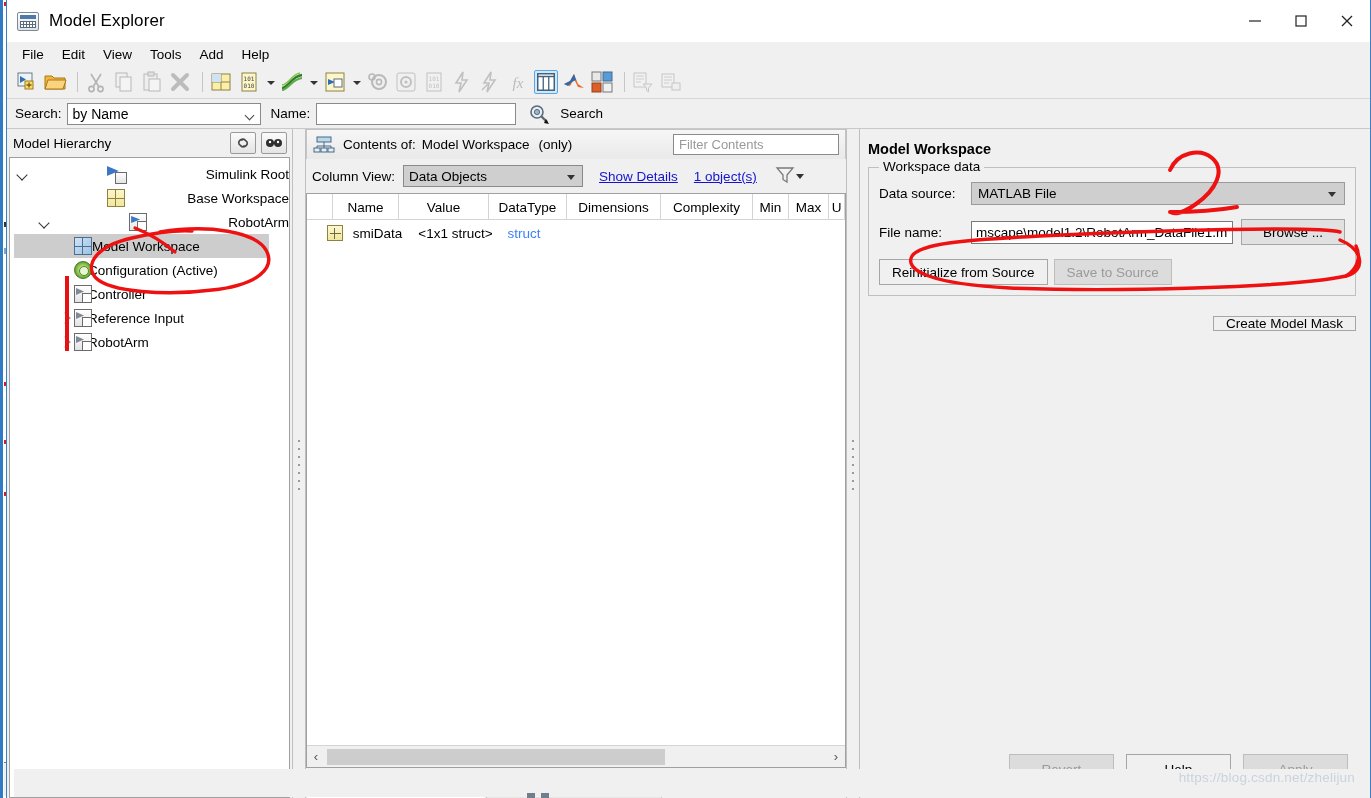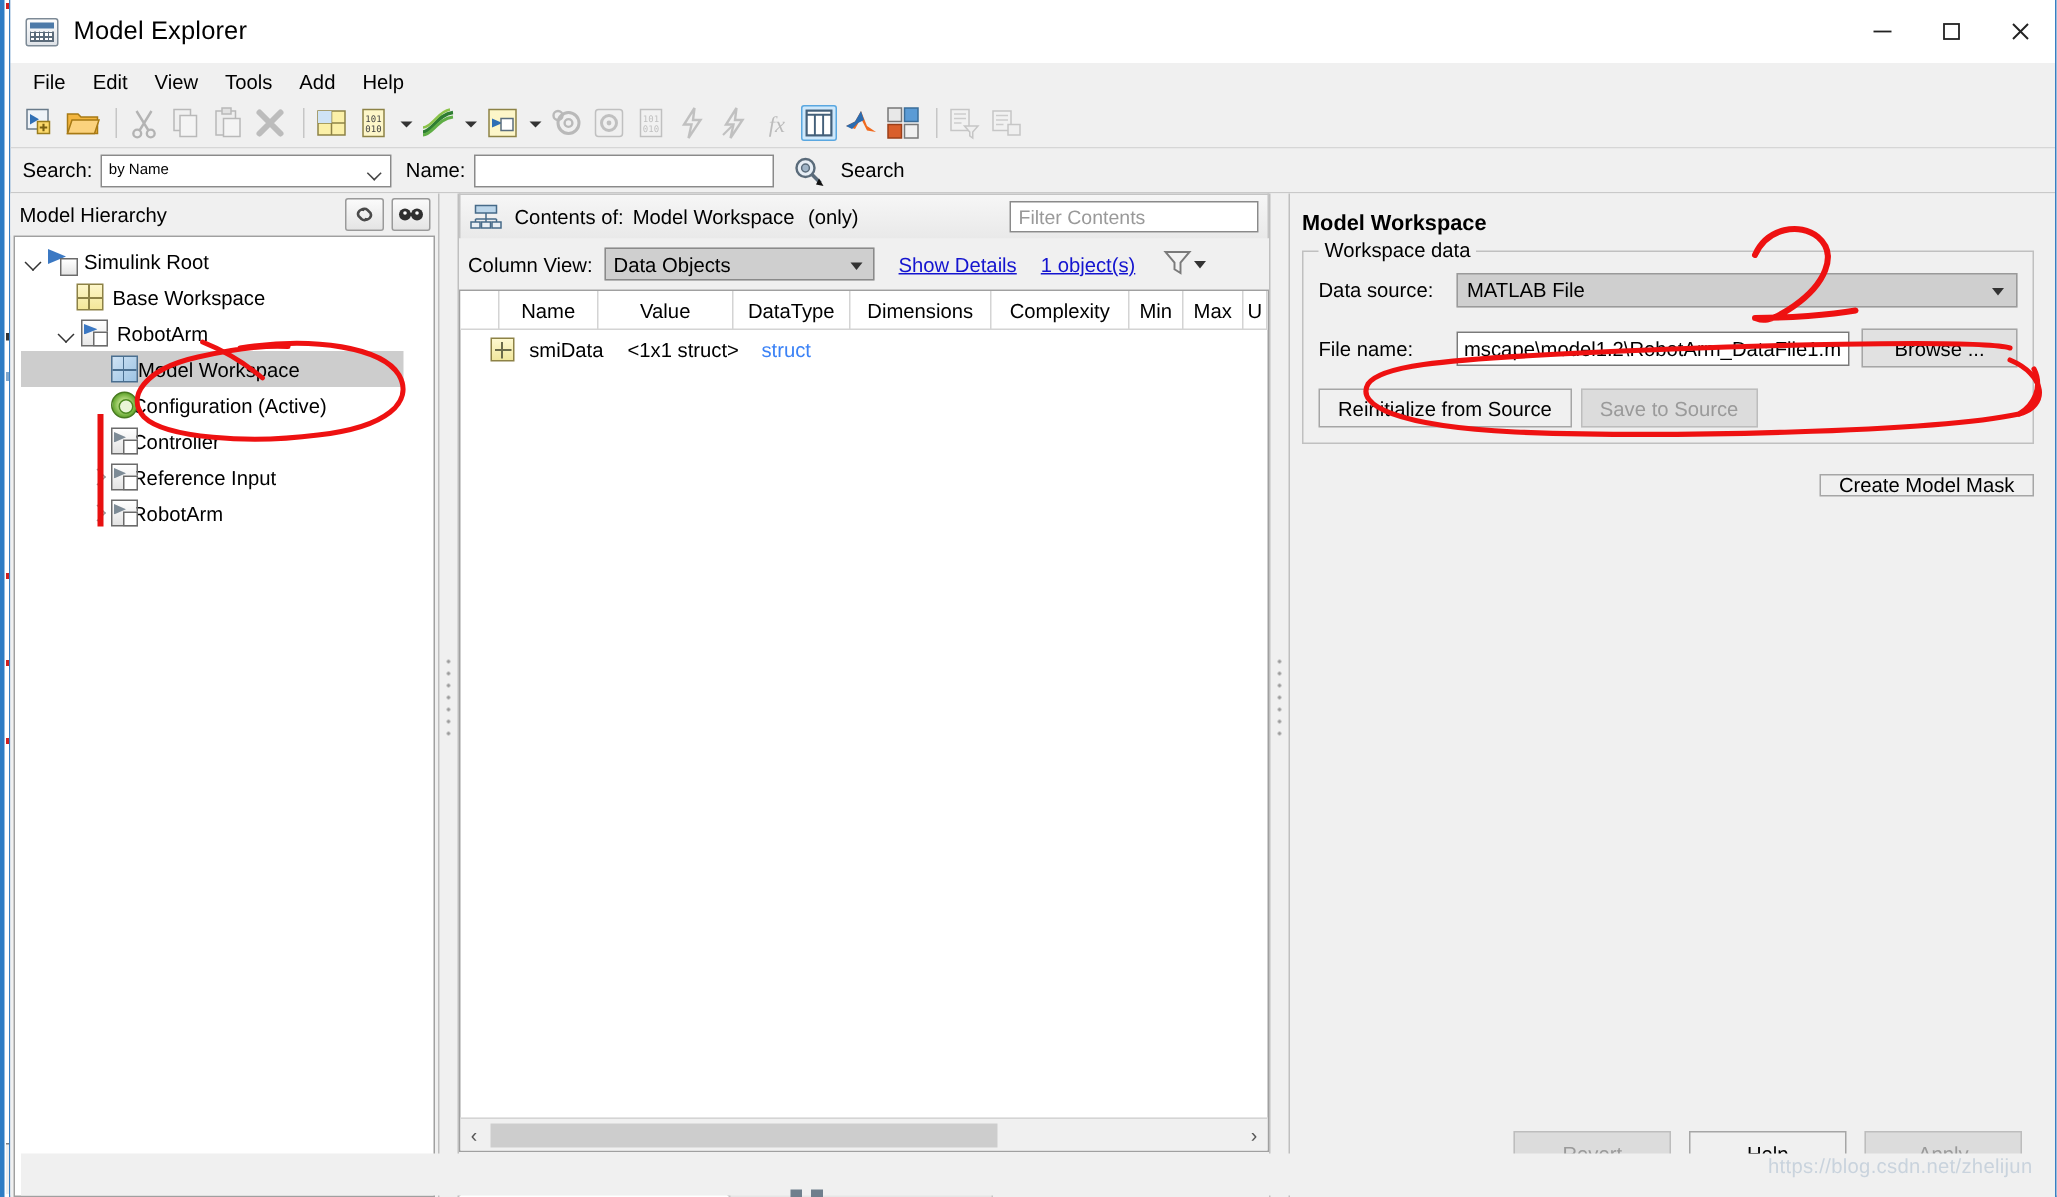--- a/index.html
+++ b/index.html
@@ -85,21 +85,21 @@
   }
 
   
   #searchbar {
     height: 30px; background:#f0f0f0; display:flex; align-items:center;
     padding-left: 8px; font-size: 13.5px; border-bottom:1px solid #c9c9c9;
   }
   #searchbar .lbl { margin-right: 5px; }
   #search-by {
     width: 194px; height: 22px; background:#fff; border:1px solid #8a8a8a;
-    display:flex; align-items:center; padding-left:5px; font-size:10px;
+    display:flex; align-items:center; padding-left:5px; font-size:14px;
     position:relative;
   }
   #search-by .chev { position:absolute; right:7px; top:8px;
     width:7px;height:7px;border-right:1.6px solid #444;border-bottom:1.6px solid #444;
     transform:rotate(45deg);}
   #name-label { margin: 0 6px 0 10px; }
   #name-input {
     width: 200px; height: 22px; background:#fff; border:1px solid #8a8a8a;
   }
   #search-icon-btn { width:28px;height:24px;margin-left:10px;position:relative;flex:none; }
@@ -121,21 +121,21 @@
   .mh-icon-btn {
     width:26px;height:22px;margin-right:5px;
     background:linear-gradient(#fbfbfb,#e4e4e4);
     border:1px solid #9a9a9a; border-radius:2px;
     display:flex;align-items:center;justify-content:center;flex:none;
   }
   #tree {
     margin:0 2px 0 2px; flex:1; background:#fff; border:1px solid #a0a0a0;
     overflow:hidden; font-size:13.5px; padding-top:4px; position:relative;
   }
-  .tnode { display:flex; align-items:center; height:24px; padding-left:4px; position:relative; }
+  .tnode { display:flex; align-items:center; height:24px; padding-left:4px; position:relative;justify-content:space-between; }
   .tnode.sel { background:#cdcdcd; }
   .twist { width:18px;height:24px;flex:none;position:relative; }
   .twist.open:after {
     content:''; position:absolute; left:4px; top:9px;
     width:7px;height:7px;border-right:1.7px solid #333;border-bottom:1.7px solid #333;
     transform:rotate(45deg);
   }
   .twist.closed:after {
     content:''; position:absolute; left:5px; top:8px;
     width:7px;height:7px;border-right:1.7px solid #999;border-bottom:1.7px solid #999;

